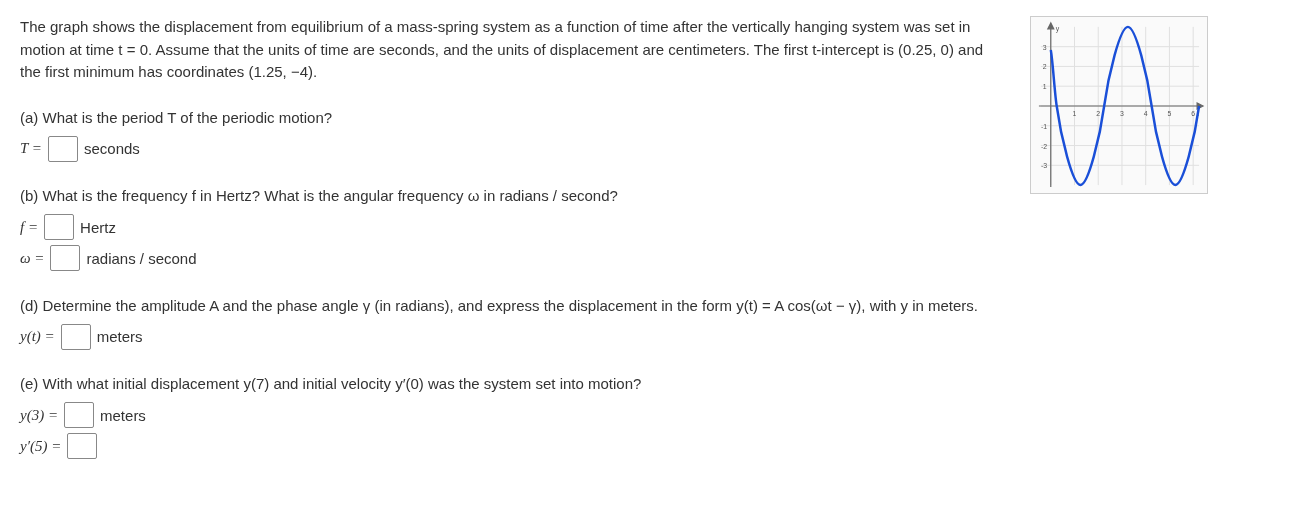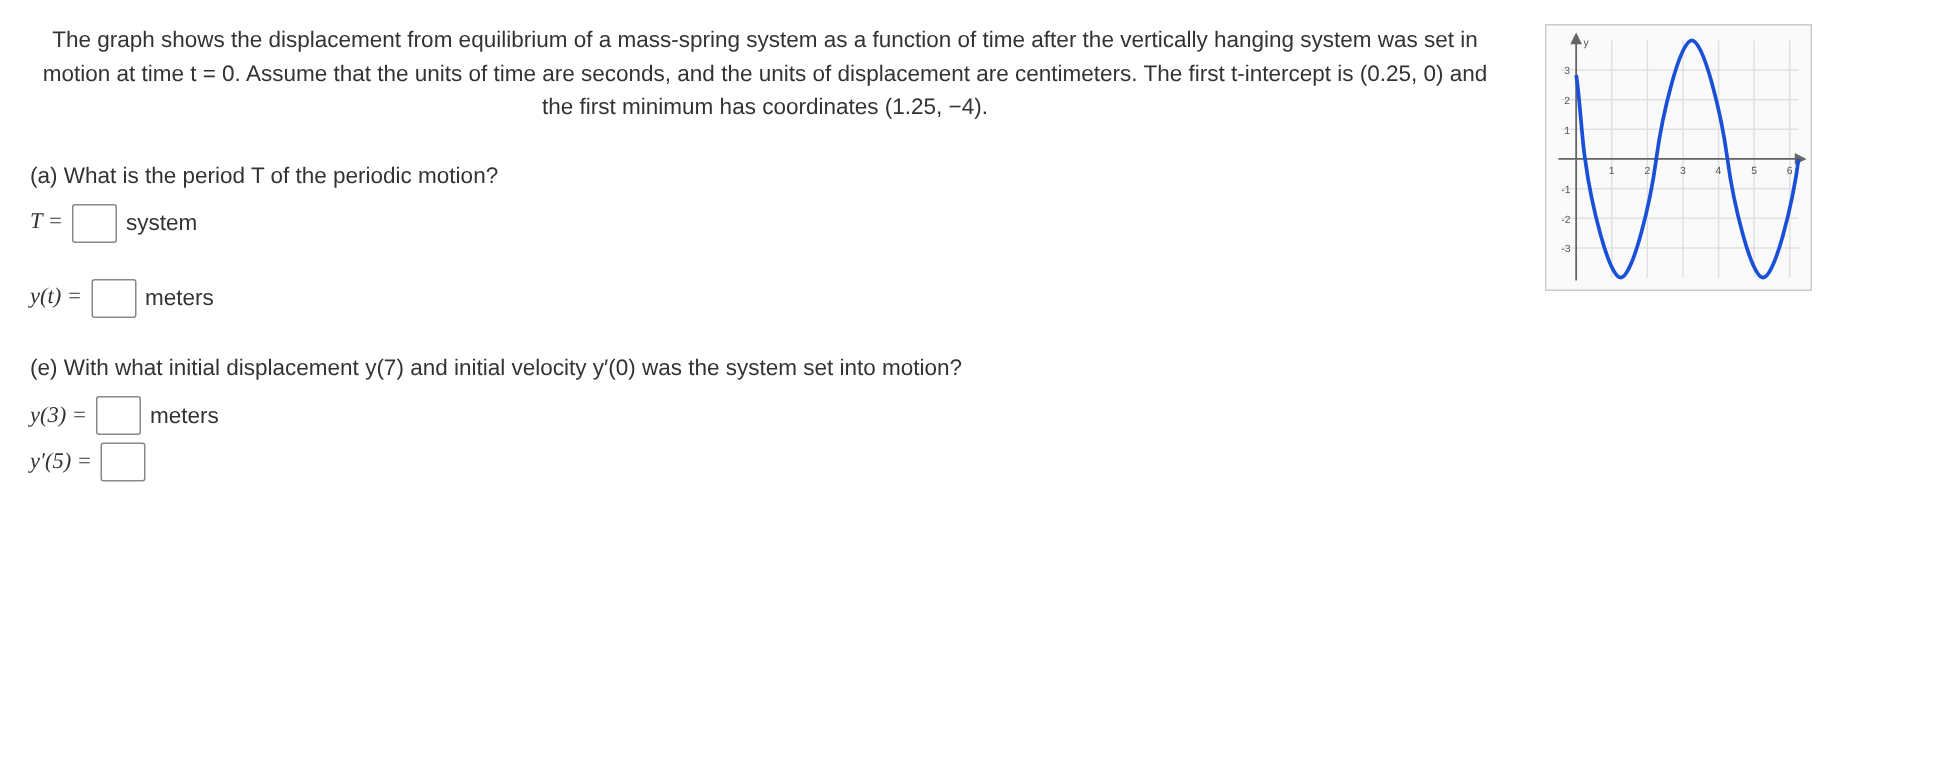--- a/index.html
+++ b/index.html
@@ -6,21 +6,21 @@
     body {
       font-family: Arial, Helvetica, sans-serif;
       font-size: 15px;
       color: #333;
       background: #fff;
       padding: 16px 20px;
       display: flex;
       gap: 30px;
     }
     .content { flex: 1; max-width: 980px; }
-    .intro { margin-bottom: 12px; line-height: 1.5; text-align: center; }
+    .intro { margin-bottom: 12px; line-height: 1.5; }
     .part { margin-bottom: 18px; margin-top: 23px; }
     .prompt { margin-bottom: 6px; line-height: 1.5; }
     .answer-row { display: flex; align-items: center; gap: 6px; margin-bottom: 4px; line-height: 1.8; }
     .math-var { font-family: 'Times New Roman', serif; font-style: italic; }
     input.answer {
       width: 30px;
       height: 26px;
       border: 1px solid #888;
       border-radius: 2px;
       padding: 2px 4px;
@@ -43,26 +43,40 @@
 
   <p class="intro">
     <span>The graph shows the displacement from equilibrium of a mass-spring system as a function of time after the vertically hanging system was set in motion at time t = 0. Assume that the units of time are seconds, and the units of displacement are centimeters. The first t-intercept is (0.25, 0) and the first minimum has coordinates (1.25, −4).</span>
   </p>
 
   <div class="part">
     <p class="prompt">(a) What is the period T of the periodic motion?</p>
     <div class="answer-row">
       <span class="math-var">T =</span>
       <input class="answer" type="text" style="">
-      <span>system</span>
+      <span>seconds</span>
     </div>
   </div>
 
+  <div class="part">
+    <p class="prompt">(b) What is the frequency f in Hertz? What is the angular frequency ω in radians / second?</p>
+    <div class="answer-row">
+      <span class="math-var">f =</span>
+      <input class="answer" type="text" style="">
+      <span>Hertz</span>
+    </div>
+    <div class="answer-row">
+      <span class="math-var">ω =</span>
+      <input class="answer" type="text" style="">
+      <span>radians / second</span>
+    </div>
+  </div>
 
   <div class="part">
+    <p class="prompt">(d) Determine the amplitude A and the phase angle γ (in radians), and express the displacement in the form y(t) = A cos(ωt − γ), with y in meters.</p>
     <div class="answer-row">
       <span class="math-var">y(t) =</span>
       <input class="answer" type="text" style="">
       <span>meters</span>
     </div>
   </div>
 
   <div class="part">
     <p class="prompt">(e) With what initial displacement y(7) and initial velocity y′(0) was the system set into motion?</p>
     <div class="answer-row">

